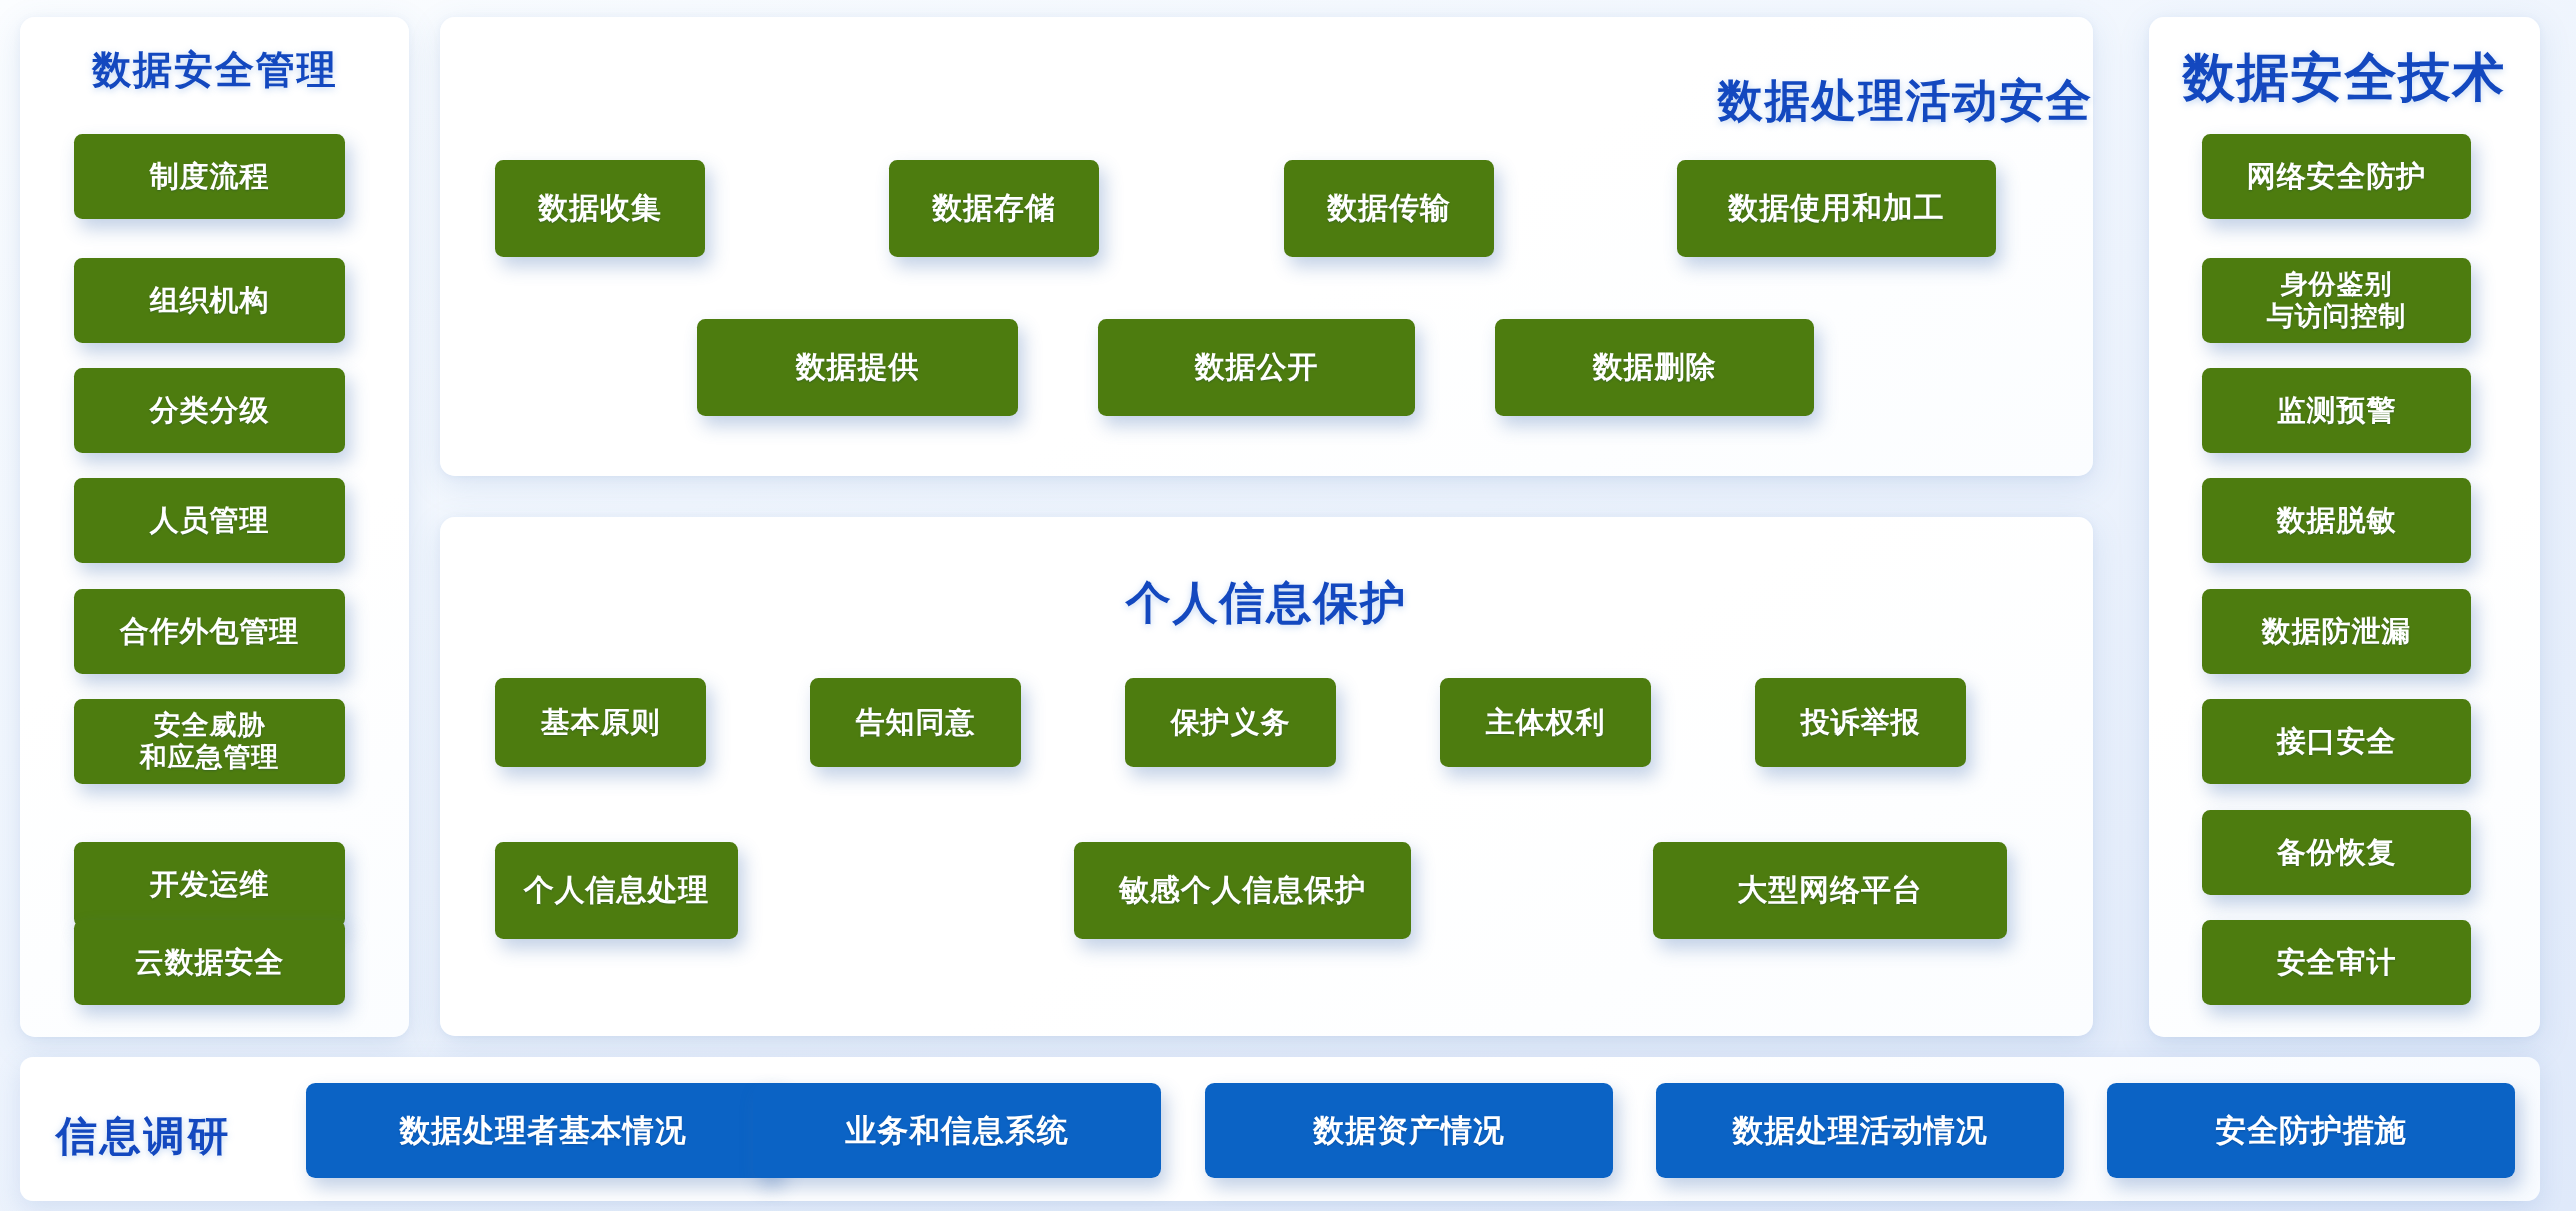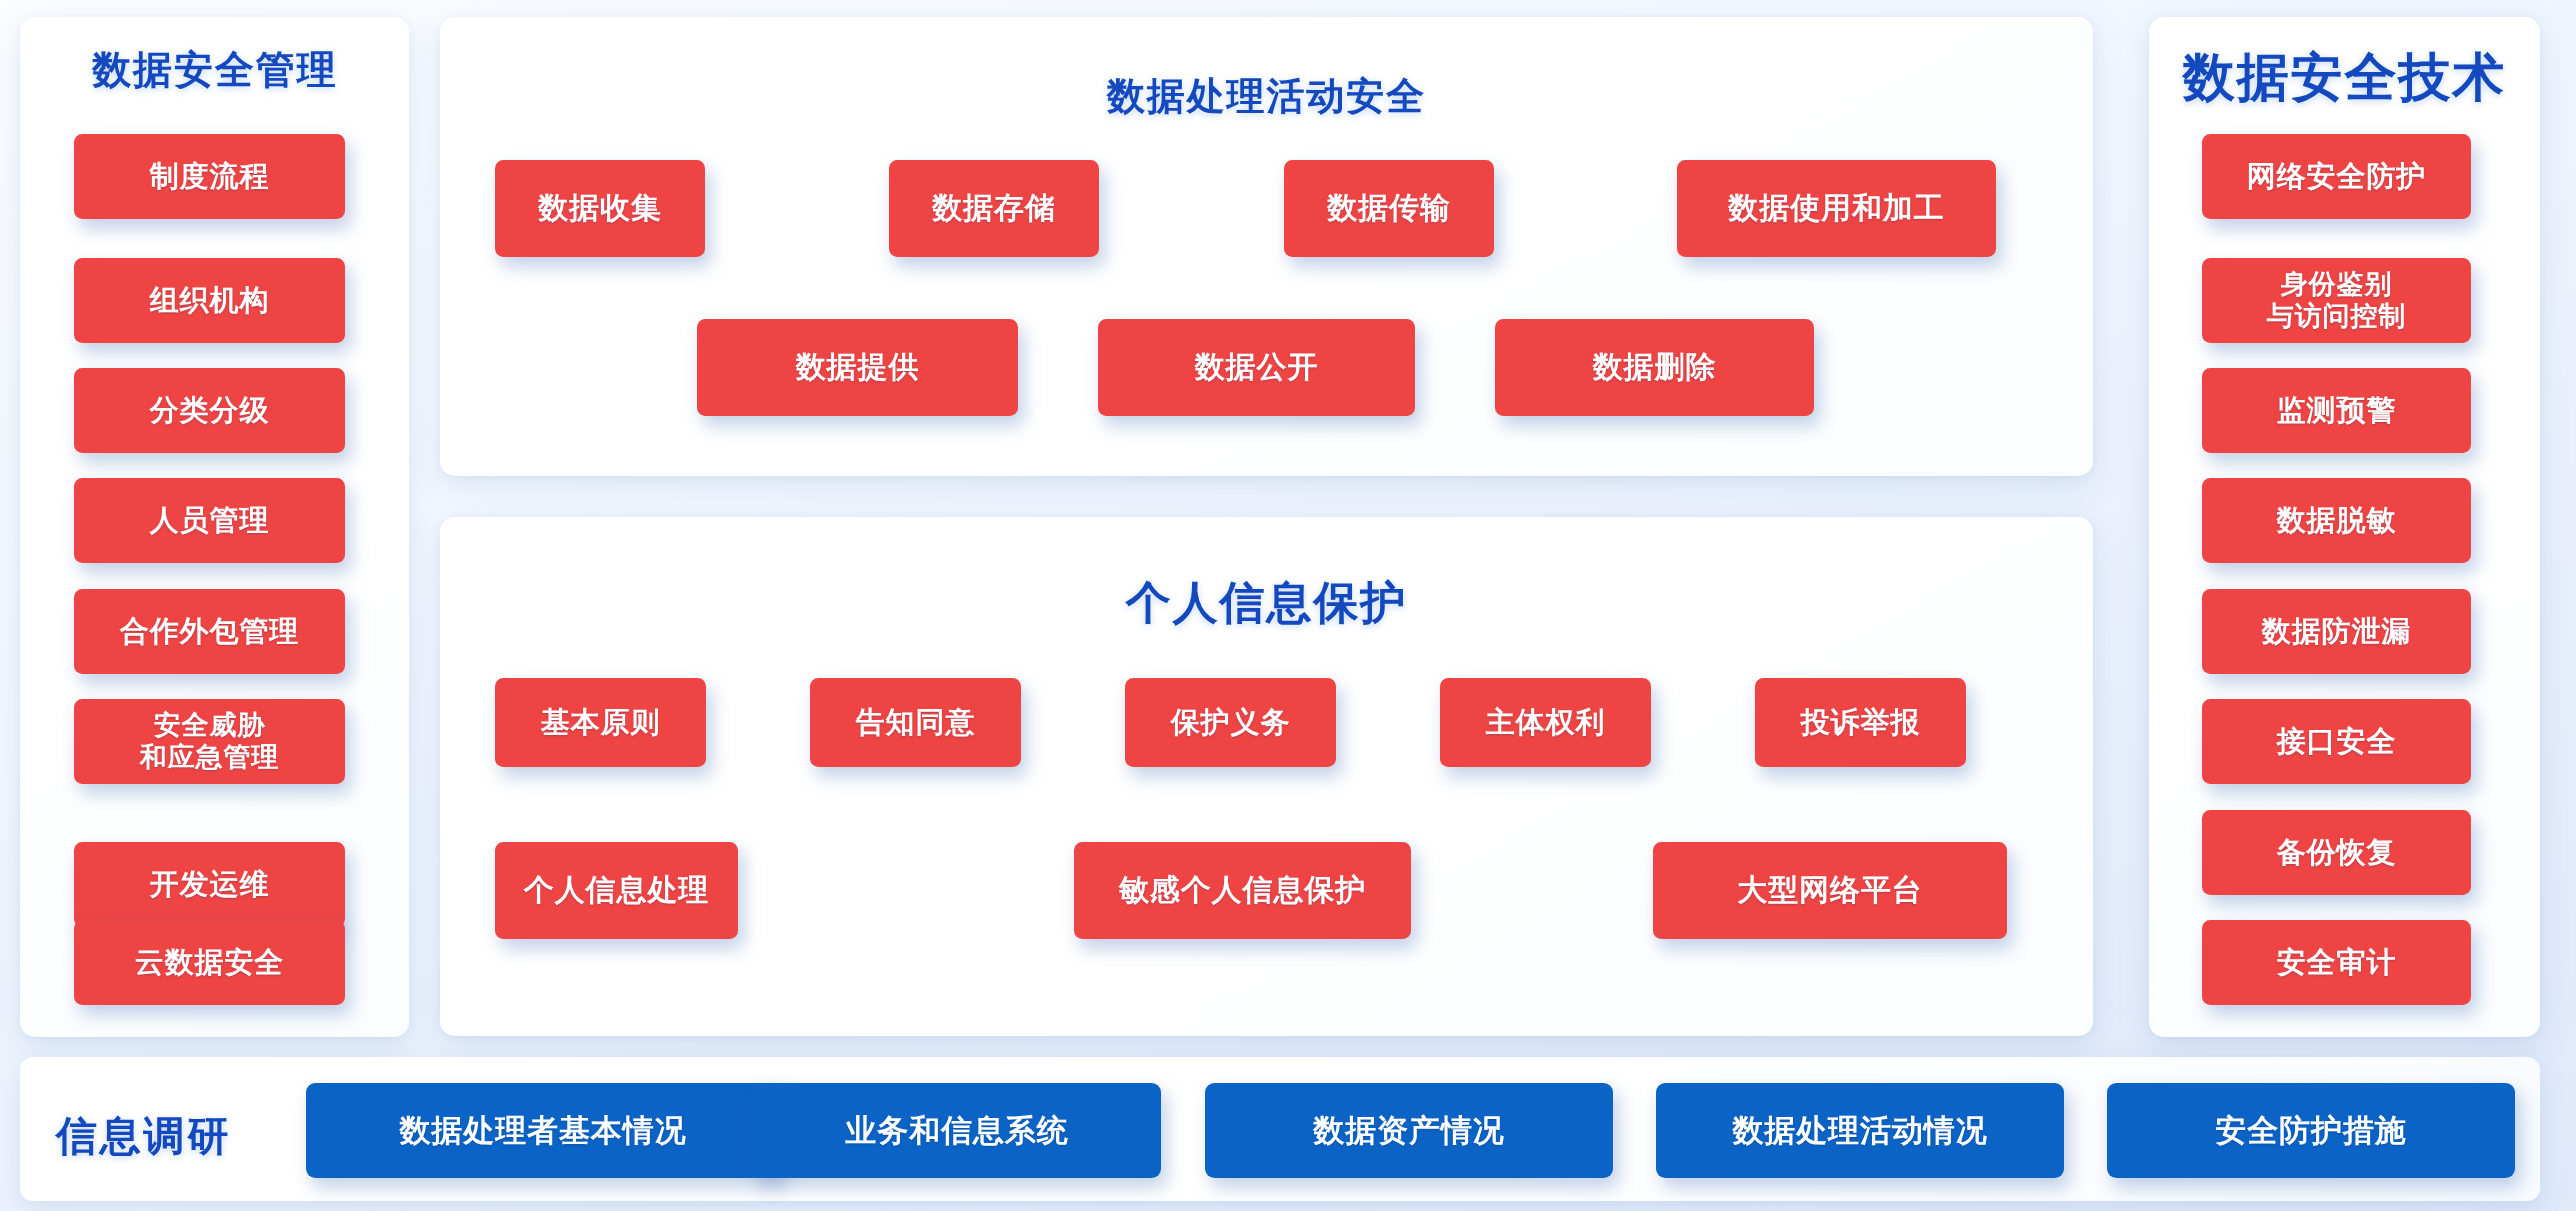--- a/index.html
+++ b/index.html
@@ -26,21 +26,21 @@
     color:#1348bf;
     font-weight:bold;
     letter-spacing:1.9px;
     text-shadow:0 1.9px 7.4px rgba(120,165,225,.45);
     white-space:nowrap;
   }
 
   
   .chip{
     position:absolute;
-    background:#ef4444;
+    background:#4d7c0f;
     color:#ffffff;
     border-radius:8.3px;
     display:flex;align-items:center;justify-content:center;
     text-align:center;
     font-weight:bold;
     letter-spacing:0.9px;
     line-height:1.22;
     box-shadow:5.6px 9.3px 18.5px rgba(60,105,175,.30);
     white-space:pre-line;
     text-shadow:0 0.9px 1.9px rgba(0,40,90,.25);
@@ -96,21 +96,21 @@
   <div class="chip col-chip" style="top:258px;">组织机构</div>
   <div class="chip col-chip" style="top:368px;">分类分级</div>
   <div class="chip col-chip" style="top:478px;">人员管理</div>
   <div class="chip col-chip" style="top:589px;">合作外包管理</div>
   <div class="chip col-chip two-line" style="top:699px;font-size:27px;">安全威胁
 和应急管理</div>
   <div class="chip col-chip" style="top:810px;margin-top:32px;">开发运维</div>
   <div class="chip col-chip" style="top:920px;">云数据安全</div>
 
   <div class="card" id="center-top-card" style="left:440px;top:16.7px;width:1653px;height:459px;">
-    <div class="card-title" style="top:54px;font-size:38px;">数据处理活动安全</div>
+    <div class="card-title" style="top:54px;font-size:45px;text-align:right;">数据处理活动安全</div>
   </div>
 
   <div class="chip act-chip" style="left:495px;top:160px;width:210px;">数据收集</div>
   <div class="chip act-chip" style="left:889px;top:160px;width:210px;">数据存储</div>
   <div class="chip act-chip" style="left:1284px;top:160px;width:210px;">数据传输</div>
   <div class="chip act-chip" style="left:1677px;top:160px;width:319px;">数据使用和加工</div>
 
   <div class="chip act-chip" style="left:697px;top:319px;width:321px;">数据提供</div>
   <div class="chip act-chip" style="left:1098px;top:319px;width:317px;">数据公开</div>
   <div class="chip act-chip" style="left:1495px;top:319px;width:319px;">数据删除</div>

